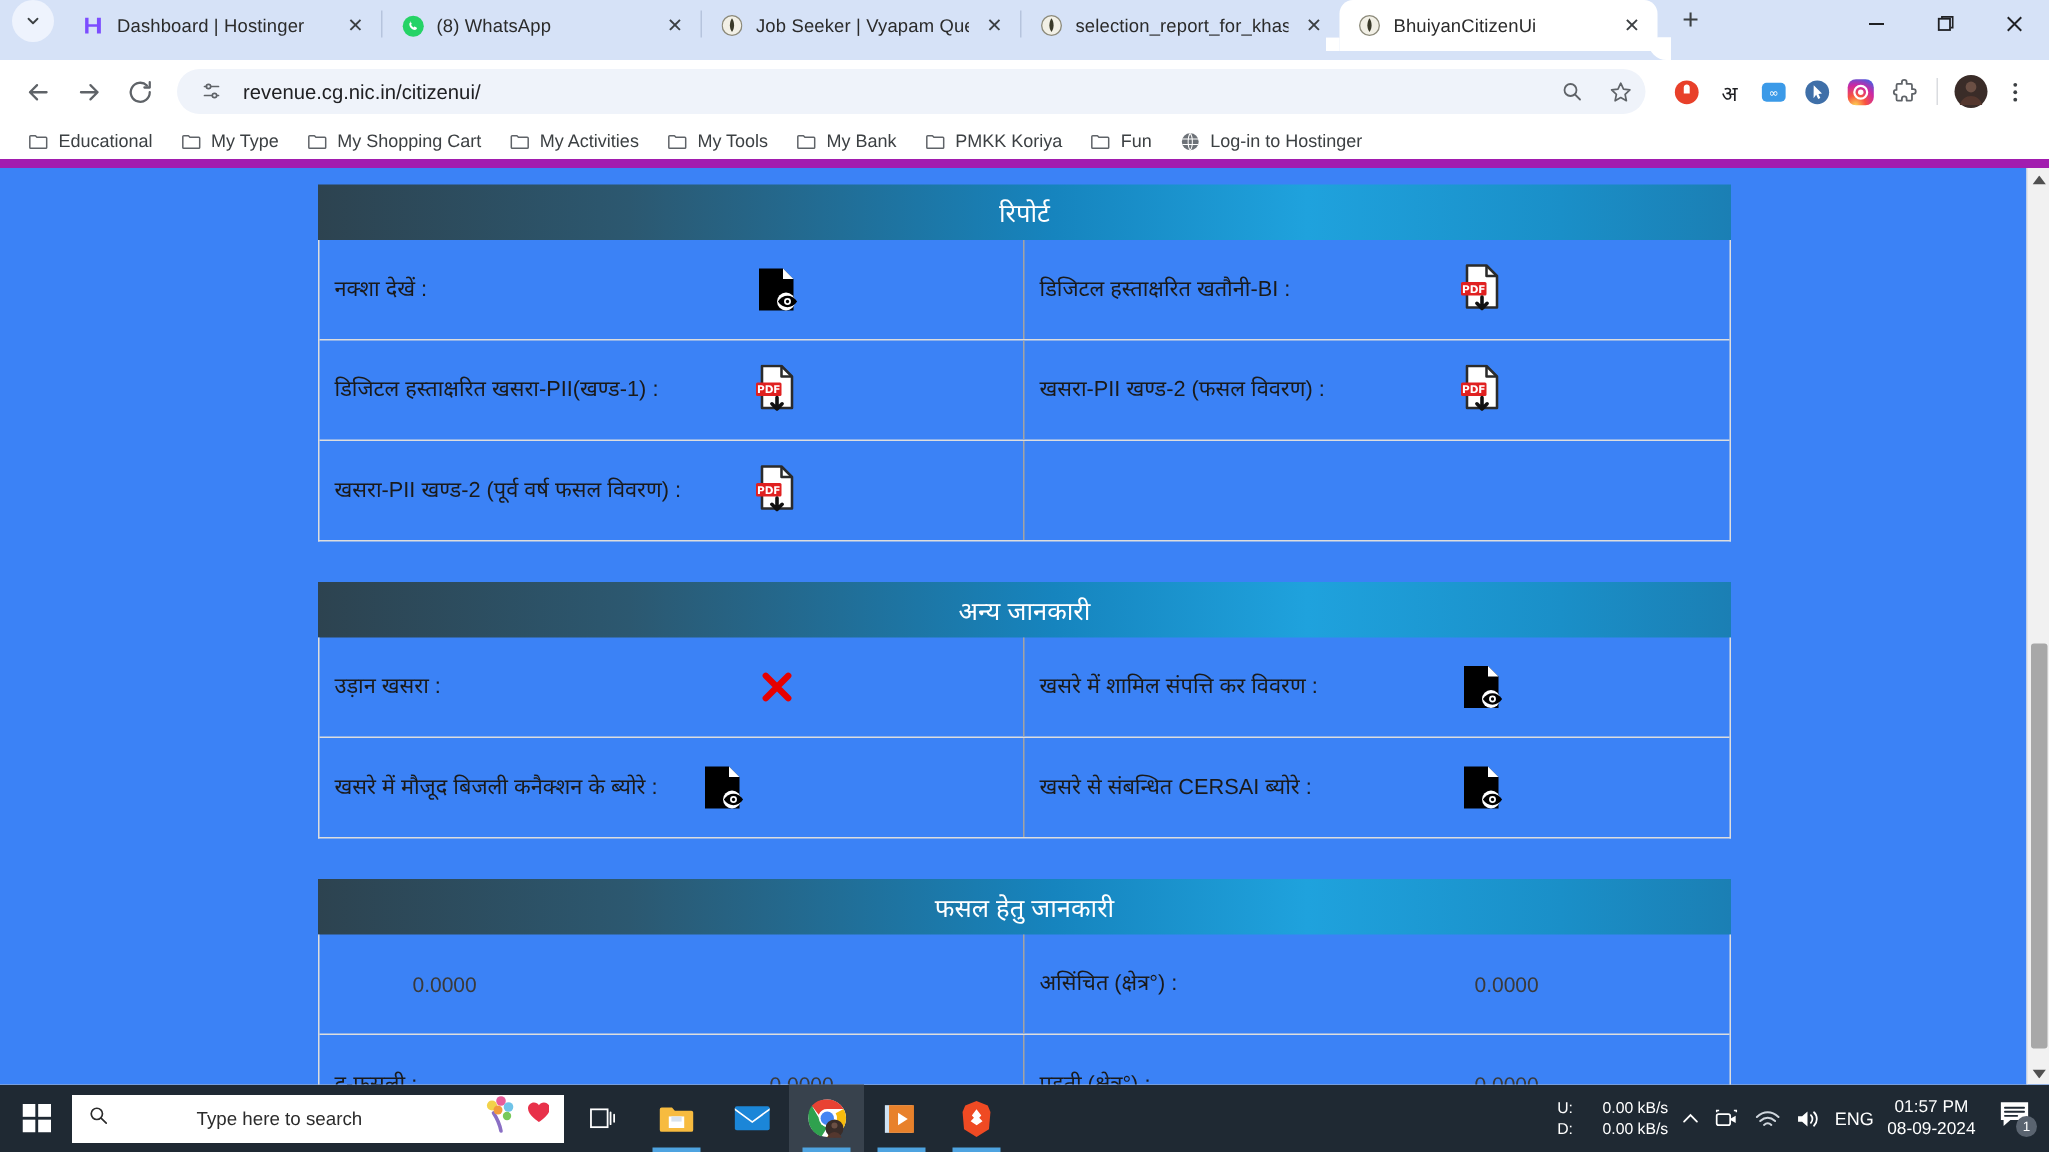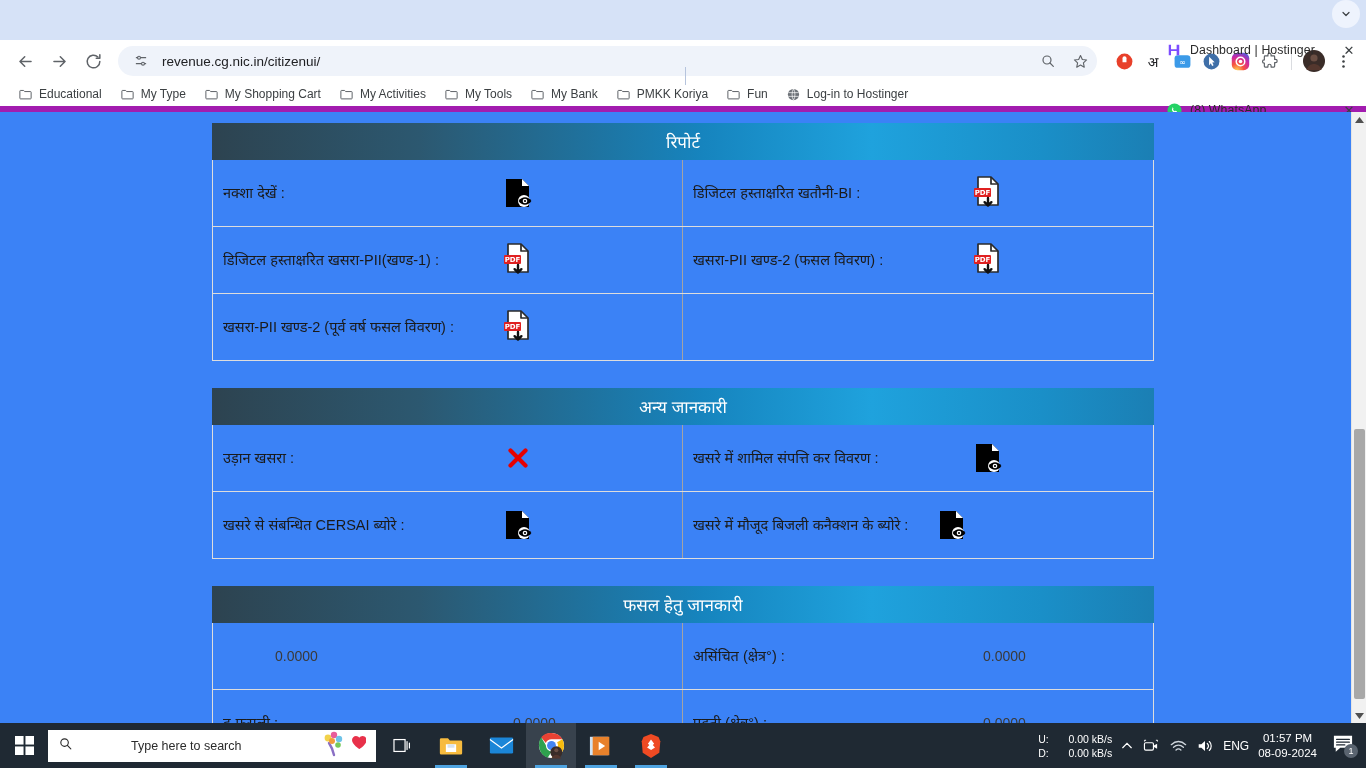--- a/index.html
+++ b/index.html
@@ -9,23 +9,22 @@
     font-family: "Liberation Sans", "DejaVu Sans", sans-serif;
     background: #ffffff;
   }
 
   
   .browser { width: 1366px; height: 723px; background: #d6e2f7; position: relative; }
 
   
   .tabstrip {
     height: 40px; background: #d6e2f7;
-    display: flex; align-items: flex-end; padding-left: 4px;
+    display: flex; padding-left: 4px;
     position: relative;
-    flex-direction: column;
   }
   .tabsearch {
     width: 28px; height: 28px; border-radius: 50%;
     background: #eef3fd; margin: 0 6px 5px 4px;
     display: flex; align-items: center; justify-content: center;
     flex: none; cursor: pointer;
   }
   .tabsearch svg { width: 12px; height: 12px; }
   .tab {
     height: 34px; width: 212px; flex: none;
@@ -513,38 +512,38 @@
                       <circle cx="21" cy="23" r="2.3" fill="#fff"></circle>
                         <circle cx="21" cy="23" r="1.1" fill="#000"></circle>
                     </svg>
                   </span>
                 </div>
               </div>
             </div>
 
             <div class="row">
               <div class="cell">
-                <div class="clabel">खसरे से संबन्धित CERSAI ब्योरे :</div>
-                <div class="cval">
-                  <span class="iconwrap">
+                <div class="clabel">खसरे में मौजूद बिजली कनैक्शन के ब्योरे :</div>
+                <div class="cval">
+                  <span class="iconwrap" style="margin-left:0;">
                     <svg width="28" height="30" viewBox="0 0 28 30">
                       <path d="M2 1h16l7 7v21H2z" fill="#000"></path>
                       <path d="M18 1l7 7h-7z" fill="#fff"></path>
                       <circle cx="20" cy="23" r="6" fill="#fff"></circle>
                       <path d="M14.6 23c1.6-2.6 4-3.8 6.4-3.8s4.8 1.2 6.4 3.8c-1.6 2.6-4 3.8-6.4 3.8S16.2 25.6 14.6 23z" fill="#000"></path>
                       <circle cx="21" cy="23" r="2.3" fill="#fff"></circle>
                         <circle cx="21" cy="23" r="1.1" fill="#000"></circle>
                     </svg>
                   </span>
                 </div>
               </div>
               <div class="cell">
-                <div class="clabel">खसरे में मौजूद बिजली कनैक्शन के ब्योरे :</div>
-                <div class="cval">
-                  <span class="iconwrap" style="margin-left:0;">
+                <div class="clabel">खसरे से संबन्धित CERSAI ब्योरे :</div>
+                <div class="cval">
+                  <span class="iconwrap">
                     <svg width="28" height="30" viewBox="0 0 28 30">
                       <path d="M2 1h16l7 7v21H2z" fill="#000"></path>
                       <path d="M18 1l7 7h-7z" fill="#fff"></path>
                       <circle cx="20" cy="23" r="6" fill="#fff"></circle>
                       <path d="M14.6 23c1.6-2.6 4-3.8 6.4-3.8s4.8 1.2 6.4 3.8c-1.6 2.6-4 3.8-6.4 3.8S16.2 25.6 14.6 23z" fill="#000"></path>
                       <circle cx="21" cy="23" r="2.3" fill="#fff"></circle>
                         <circle cx="21" cy="23" r="1.1" fill="#000"></circle>
                     </svg>
                   </span>
                 </div>

